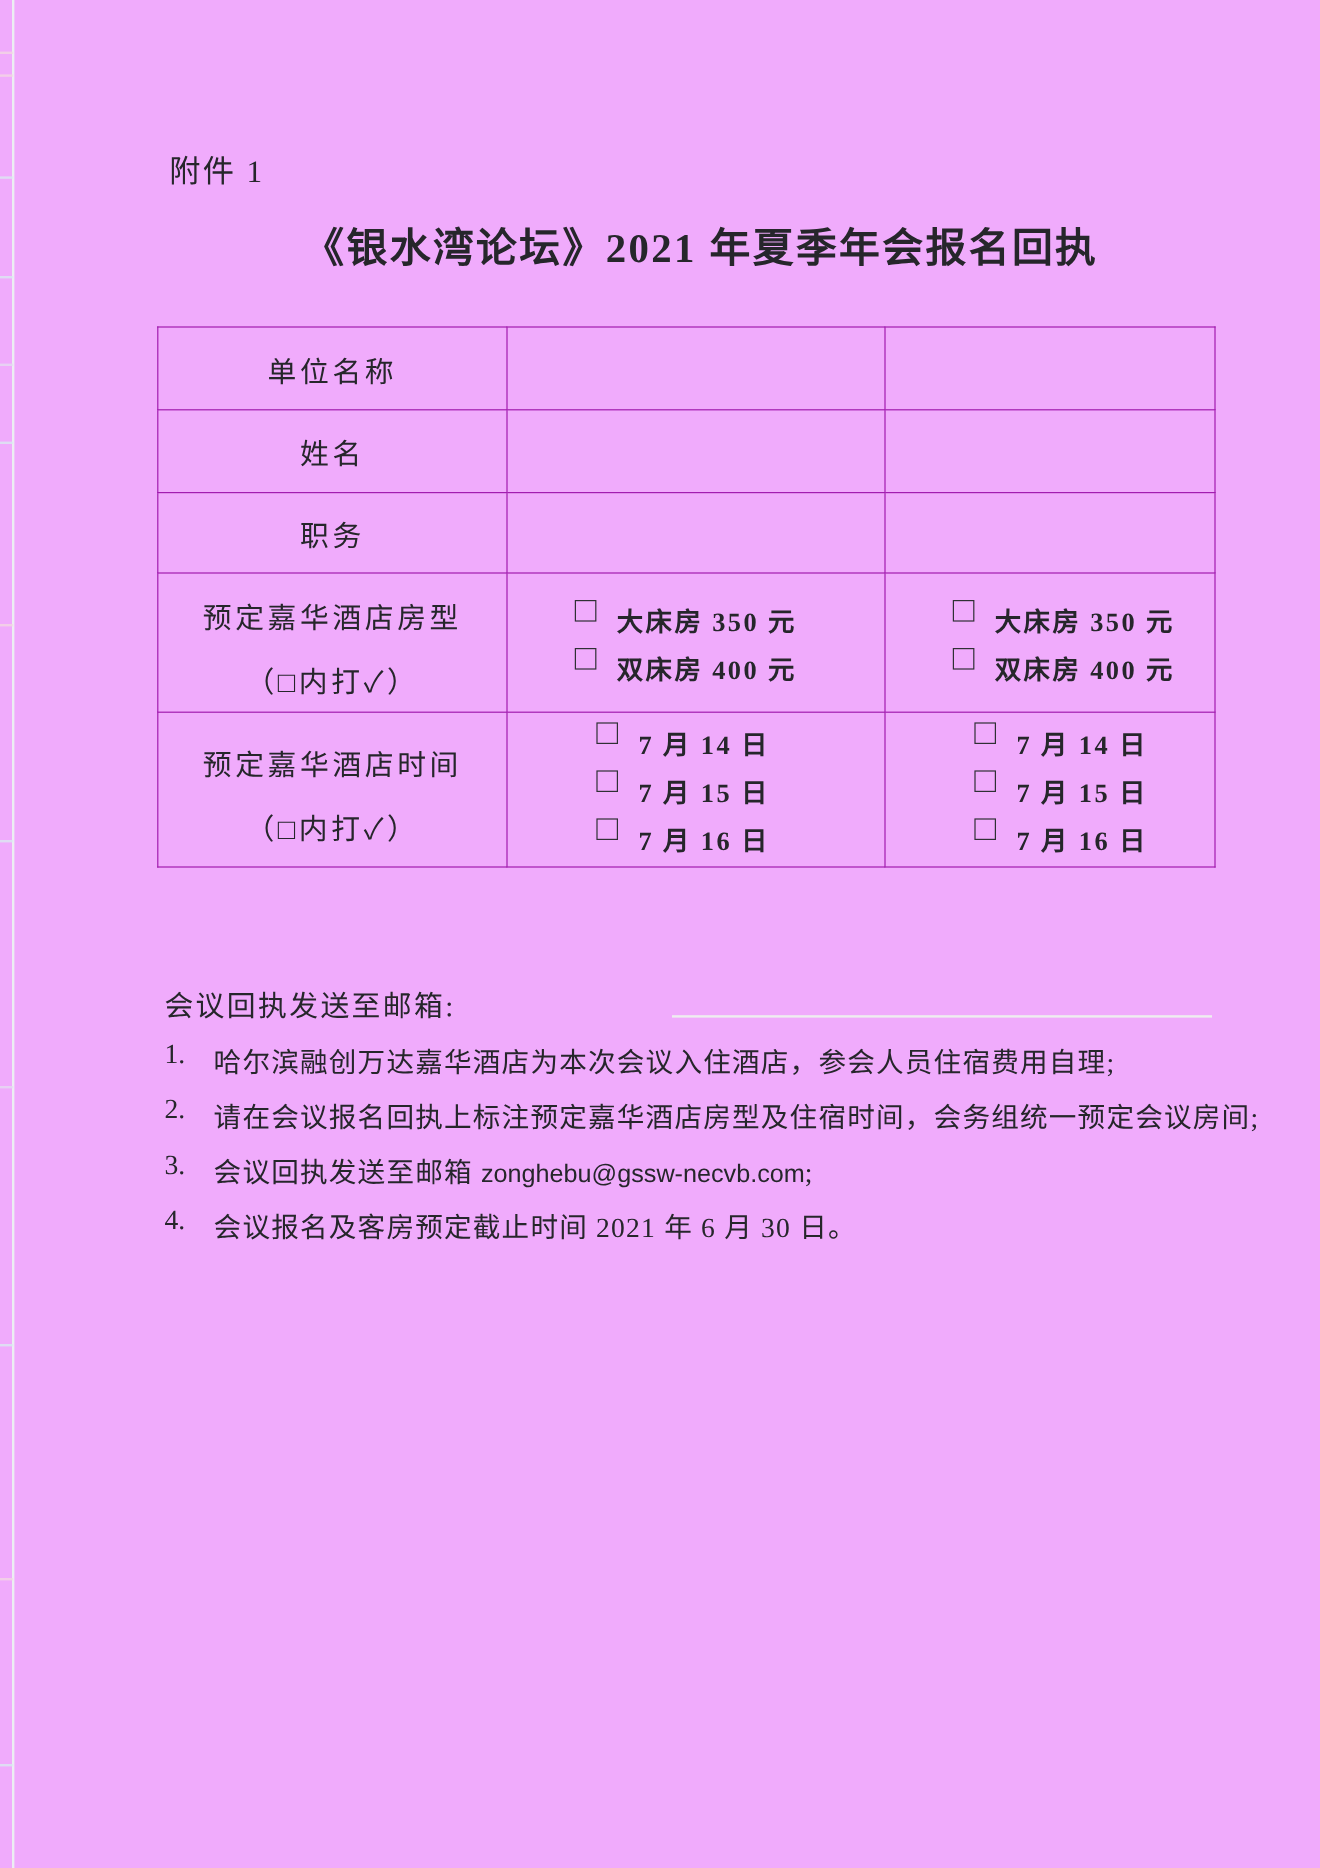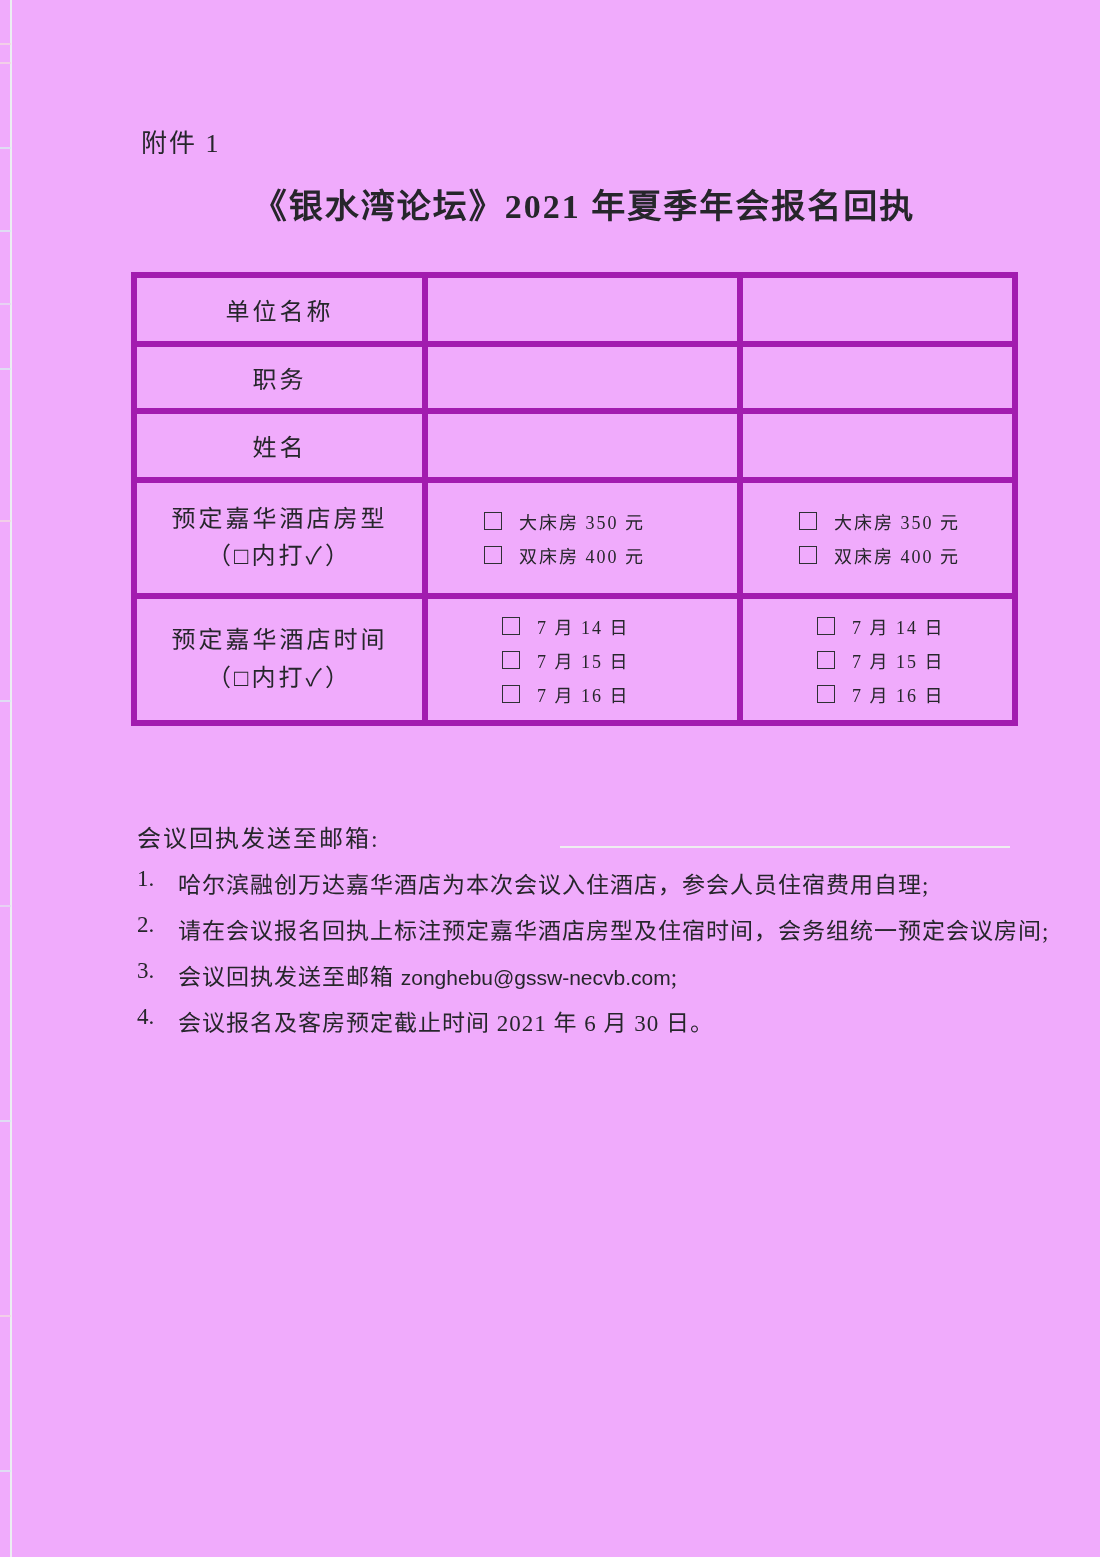--- a/index.html
+++ b/index.html
@@ -57,43 +57,43 @@
   }
 
   
   table.form-table {
     position: absolute;
     left: 131px; top: 272px;
     border-collapse: collapse;
     table-layout: fixed;
   }
   .form-table td {
-    border: 6px solid #a21caf;
+    border: 1px solid #a21caf;
     padding: 0;
   }
   .label-cell {
     text-align: center;
     vertical-align: middle;
     font-size: 24px;
     letter-spacing: 3px;
   }
-  .label-cell .lbl-line { line-height: 1.55; }
+  .label-cell .lbl-line { line-height: 1.55; margin-top: 16px; }
   .opt-cell {
     vertical-align: middle;
     padding-left: 56px !important;
   }
   .opt-cell.time { padding-left: 74px !important; }
   .opt-row {
     display: flex;
-    align-items: center;
     gap: 17px;
     margin: 8px 0;
-    font-size: 18px;
+    font-size: 22px;
     letter-spacing: 2px;
     white-space: nowrap;
+    font-weight: bold;
   }
   .checkbox {
     display: inline-block;
     width: 16px; height: 16px;
     border: 1.5px solid #2f3034;
     background: transparent;
     flex: none;
   }
 
   
@@ -146,27 +146,27 @@
       <col style="width:291px">
       <col style="width:315px">
       <col style="width:275px">
     </colgroup>
     <tbody>
       <tr style="height:69px">
         <td class="label-cell">单位名称</td>
         <td class="input-cell"></td>
         <td class="input-cell"></td>
       </tr>
+      <tr style="height:69px">
+        <td class="label-cell">姓名</td>
+        <td class="input-cell"></td>
+        <td class="input-cell"></td>
+      </tr>
       <tr style="height:67px">
         <td class="label-cell">职务</td>
-        <td class="input-cell"></td>
-        <td class="input-cell"></td>
-      </tr>
-      <tr style="height:69px">
-        <td class="label-cell">姓名</td>
         <td class="input-cell"></td>
         <td class="input-cell"></td>
       </tr>
 
       <tr style="height:116px">
         <td class="label-cell">
           <div class="lbl-line">预定嘉华酒店房型</div>
           <div class="lbl-line">（□内打✓）</div>
         </td>
         <td class="opt-cell">

